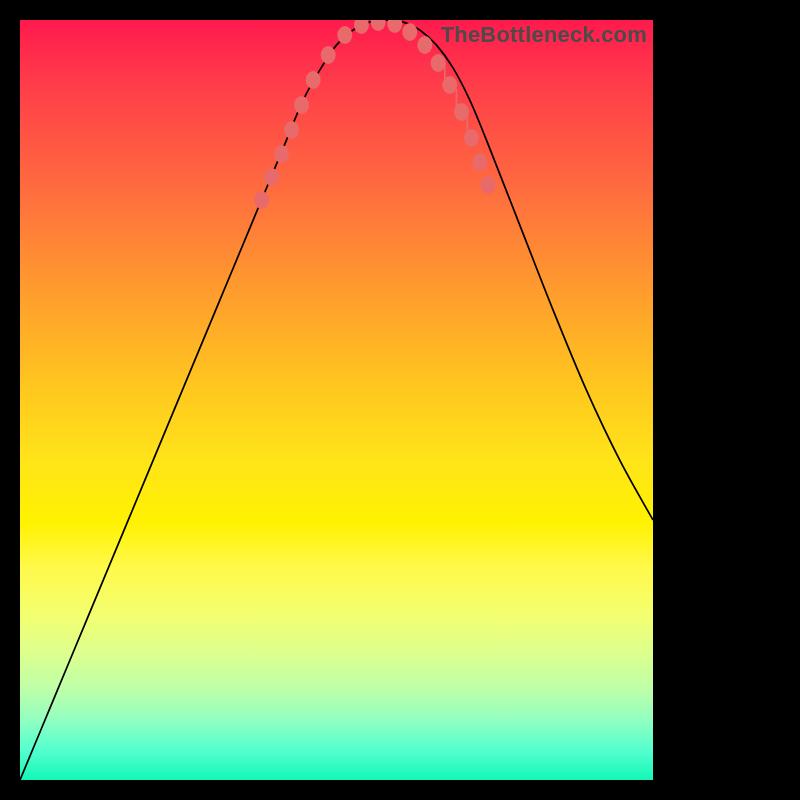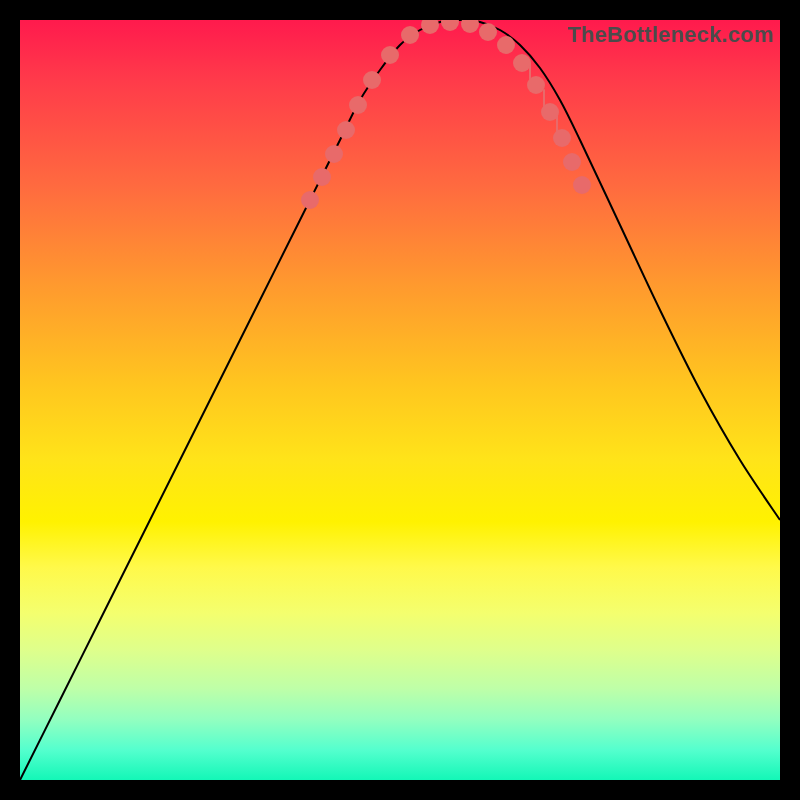--- a/index.html
+++ b/index.html
@@ -7,21 +7,21 @@
   .frame {
     position: relative;
     width: 800px;
     height: 800px;
     background: #000;
   }
   .plot-area {
     position: absolute;
     left: 20px;
     top: 20px;
-    width: 760px;
+    width: 633px;
     height: 760px;
     background: linear-gradient(to bottom,
       #ff1a4d 0%,
       #ff3b4a 8%,
       #ff6b3f 22%,
       #ff9a2e 35%,
       #ffc61f 48%,
       #ffe419 58%,
       #fff200 66%,
       #fff94a 72%,

